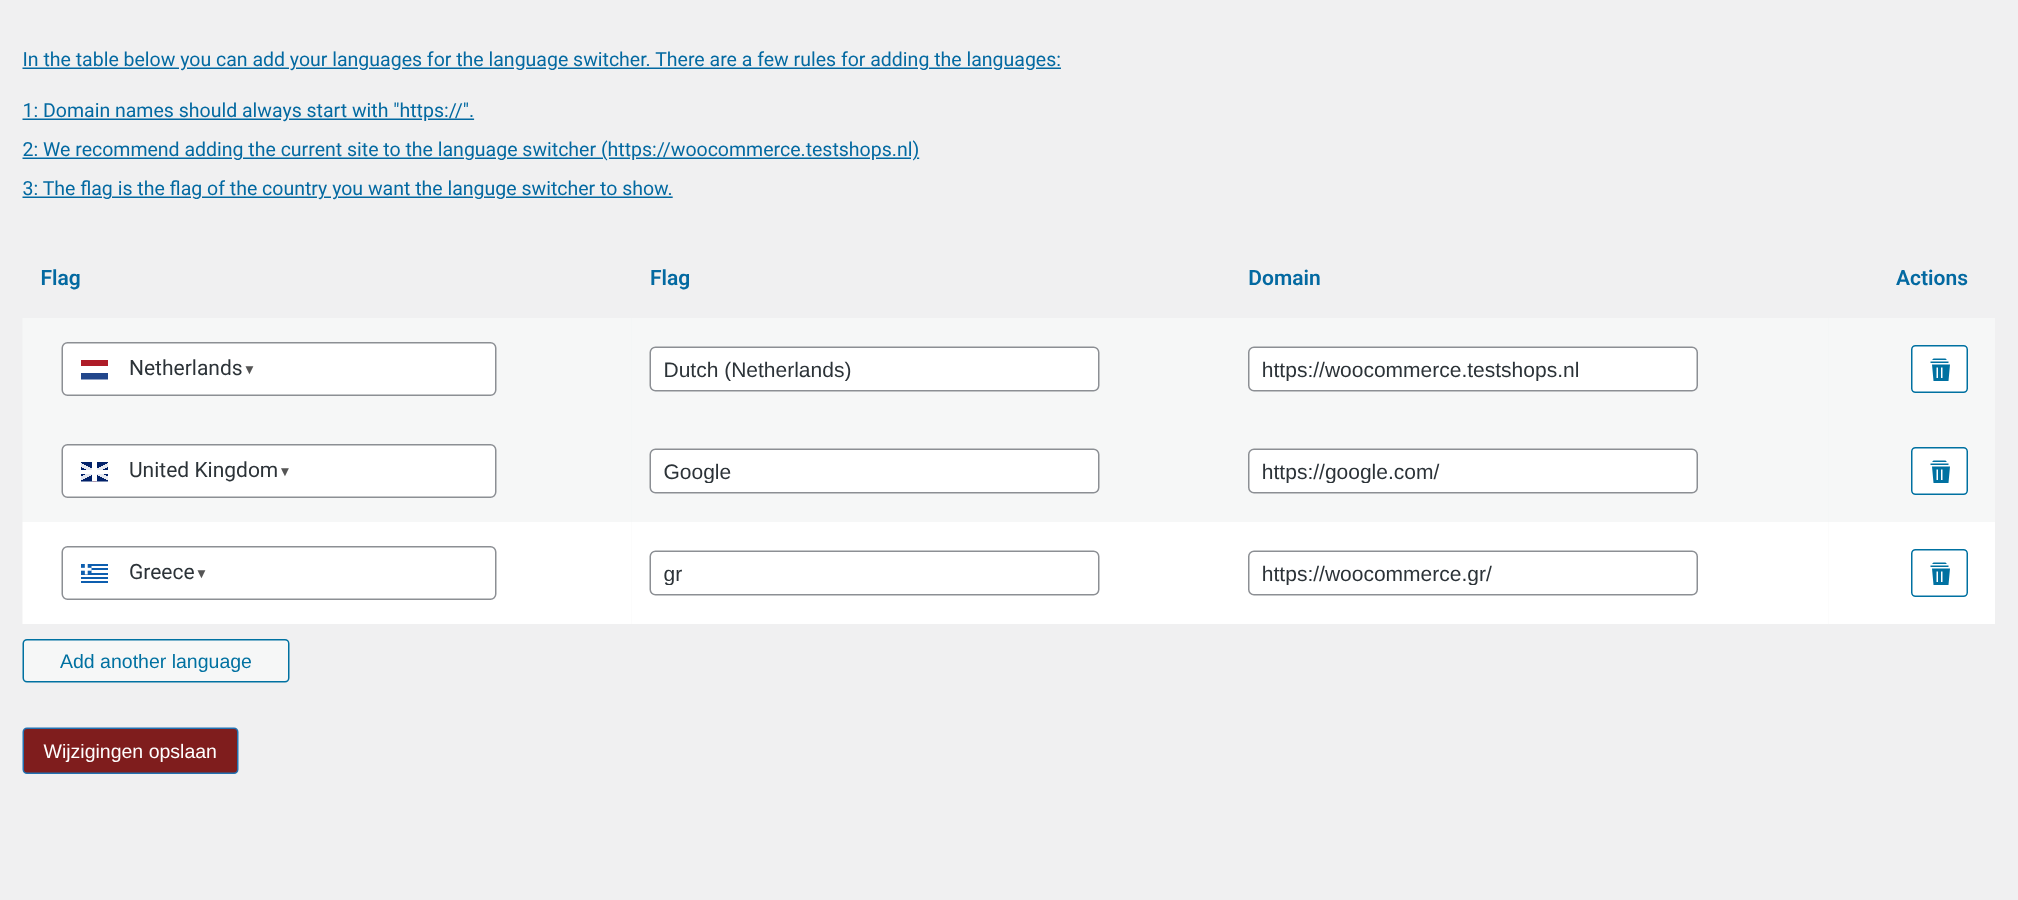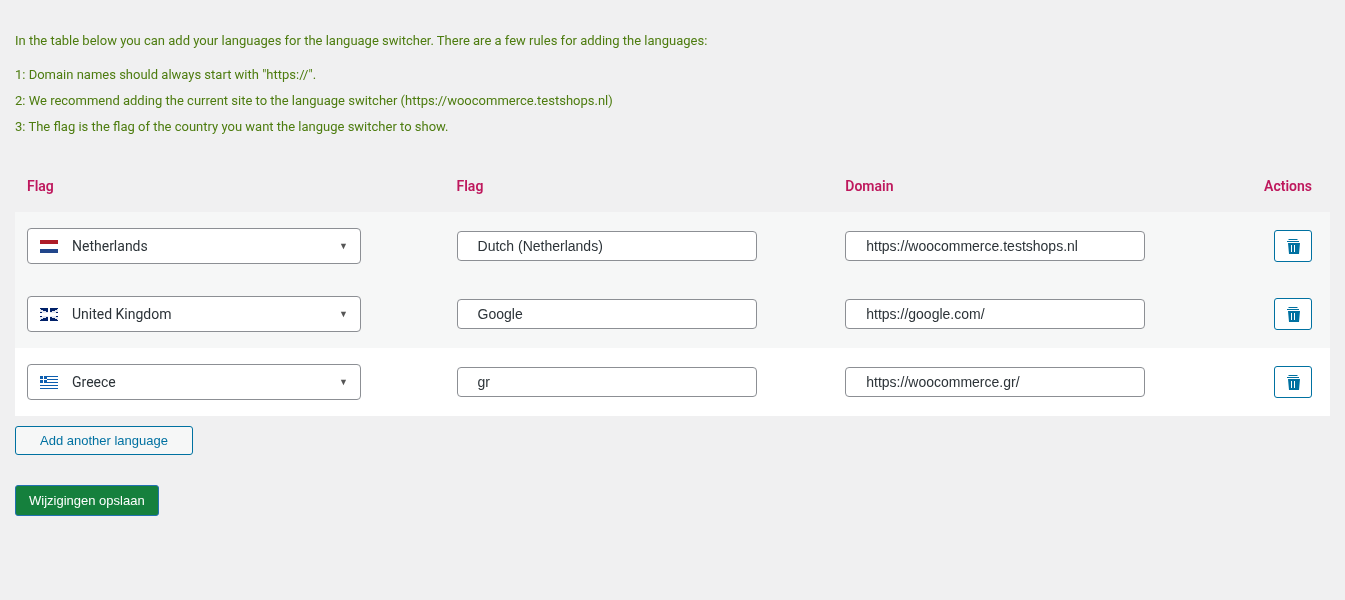--- a/index.html
+++ b/index.html
@@ -24,82 +24,83 @@
       margin: 0;
       font-size: 14px;
       font-weight: 600;
       color: #1d2327;
     }
     .content-col {
       flex: 1;
     }
     .description {
       margin-bottom: 32px;
-      color: #4d7c0f;
+      color: #0369a1;
       line-height: 1.7;
+      text-decoration: underline;
     }
     .description p { margin: 0 0 4px 0; }
     .description p.intro { margin-bottom: 12px; }
 
     table.lang-table {
       width: 100%;
       border-collapse: collapse;
       margin-top: 10px;
     }
     table.lang-table th {
       text-align: left;
       font-size: 14px;
       font-weight: 600;
-      color: #be185d;
+      color: #0369a1;
       padding: 8px 12px 18px 12px;
     }
     table.lang-table th.actions-head { text-align: right; padding-right: 18px; }
     table.lang-table tbody tr.odd { background: #f6f7f7; }
     table.lang-table tbody tr.even { background: #fff; }
     table.lang-table tbody td {
       padding: 16px 12px;
       vertical-align: middle;
     }
     table.lang-table tbody td.flag-cell { width: 330px; }
     table.lang-table tbody td.text-cell { width: 320px; }
     table.lang-table tbody td.domain-cell { width: 320px; }
     table.lang-table tbody td.actions-cell { width: 90px; text-align: right; padding-right: 18px; }
 
     .flag-select {
       display: flex;
       align-items: center;
-      justify-content: space-between;
-      width: 334px;
+      width: 290px;
       height: 36px;
       background: #fff;
       border: 1px solid #8c8f94;
       border-radius: 4px;
       padding: 0 12px;
       cursor: pointer;
+      margin-left: 14px;
     }
     .flag-select .left {
       display: flex;
       align-items: center;
       gap: 14px;
     }
     .flag-select .flag {
       width: 18px;
       height: 13px;
       display: inline-block;
       position: relative;
       overflow: hidden;
       flex-shrink: 0;
     }
     .flag-select .label { color: #2c3338; font-size: 14px; }
     .flag-select .caret { font-size: 9px; color: #555; }
 
     .text-input, .domain-input {
       width: 300px;
       height: 30px;
-      padding: 0 20px;
+      padding: 0 8px;
       background: #fff;
       border: 1px solid #8c8f94;
       border-radius: 4px;
       font-size: 14px;
       color: #2c3338;
       outline: none;
     }
 
     .delete-btn {
       width: 38px;
@@ -123,21 +124,21 @@
       background: #f6f7f7;
       color: #0071a1;
       font-size: 13px;
       cursor: pointer;
     }
 
     .save-bar {
       padding: 30px 15px 20px 15px;
     }
     .save-btn {
-      background: #15803d;
+      background: #7f1d1d;
       color: #fff;
       border: 1px solid #2271b1;
       border-radius: 3px;
       padding: 7px 13px;
       font-size: 13px;
       cursor: pointer;
     }
 
     
     .flag-nl {

